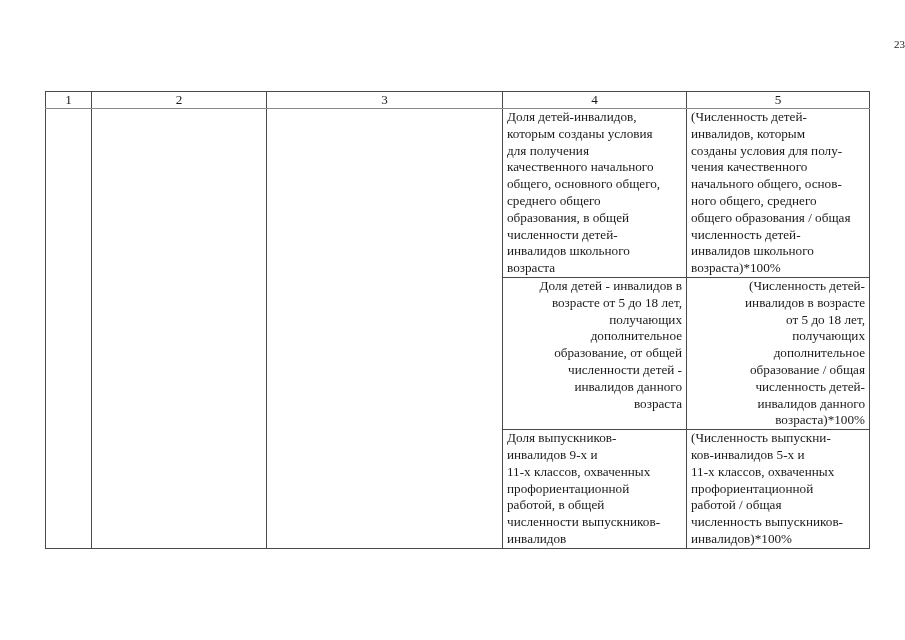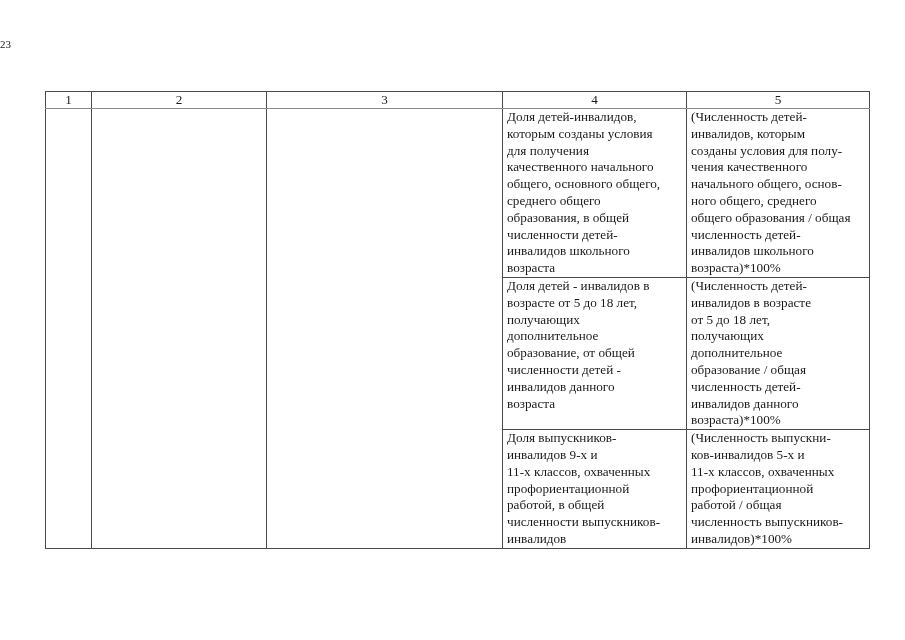--- a/index.html
+++ b/index.html
@@ -1,29 +1,29 @@
 <!DOCTYPE html>
 <html><head>
 <meta charset="utf-8">
 <style>
   html, body { margin: 0; padding: 0; background: #ffffff; }
   body { width: 905px; height: 640px; position: relative; overflow: hidden;
          font-family: "Liberation Serif", "DejaVu Serif", serif; color: #1a1a1a; }
-  .page-number { position: absolute; top: 38px; left: 0; width: 905px; text-align: left;
+  .page-number { position: absolute; top: 38px; left: 0; width: 905px; text-align: right;
                  font-size: 11px; }
   table.doc { position: absolute; left: 45px; top: 91px; border-collapse: collapse;
               table-layout: fixed; width: 824px; }
   table.doc td, table.doc th { border: 1px solid #4a4a4a; padding: 0 4px; vertical-align: top;
               font-size: 13.2px; line-height: 16.8px; font-weight: normal; }
   table.doc th { text-align: center; height: 16px; line-height: 16px; padding: 0;
                  border-bottom: 1px solid #8a8a8a; }
   col.c1 { width: 46px; } col.c2 { width: 175px; } col.c3 { width: 236px; }
   col.c4 { width: 184px; } col.c5 { width: 183px; }
   tr.r1 td { height: 168px; }
-  tr.r2 td { height: 149px; }
+  tr.r2 td { height: 149px; text-align: right; }
   tr.r3 td { height: 116px; margin-left: 8px; }
   .cell-text { white-space: pre-line; display: block; }
 </style>
 </head>
 <body>
 
 <div class="page-number">23</div>
 
 <table class="doc">
   <colgroup>

